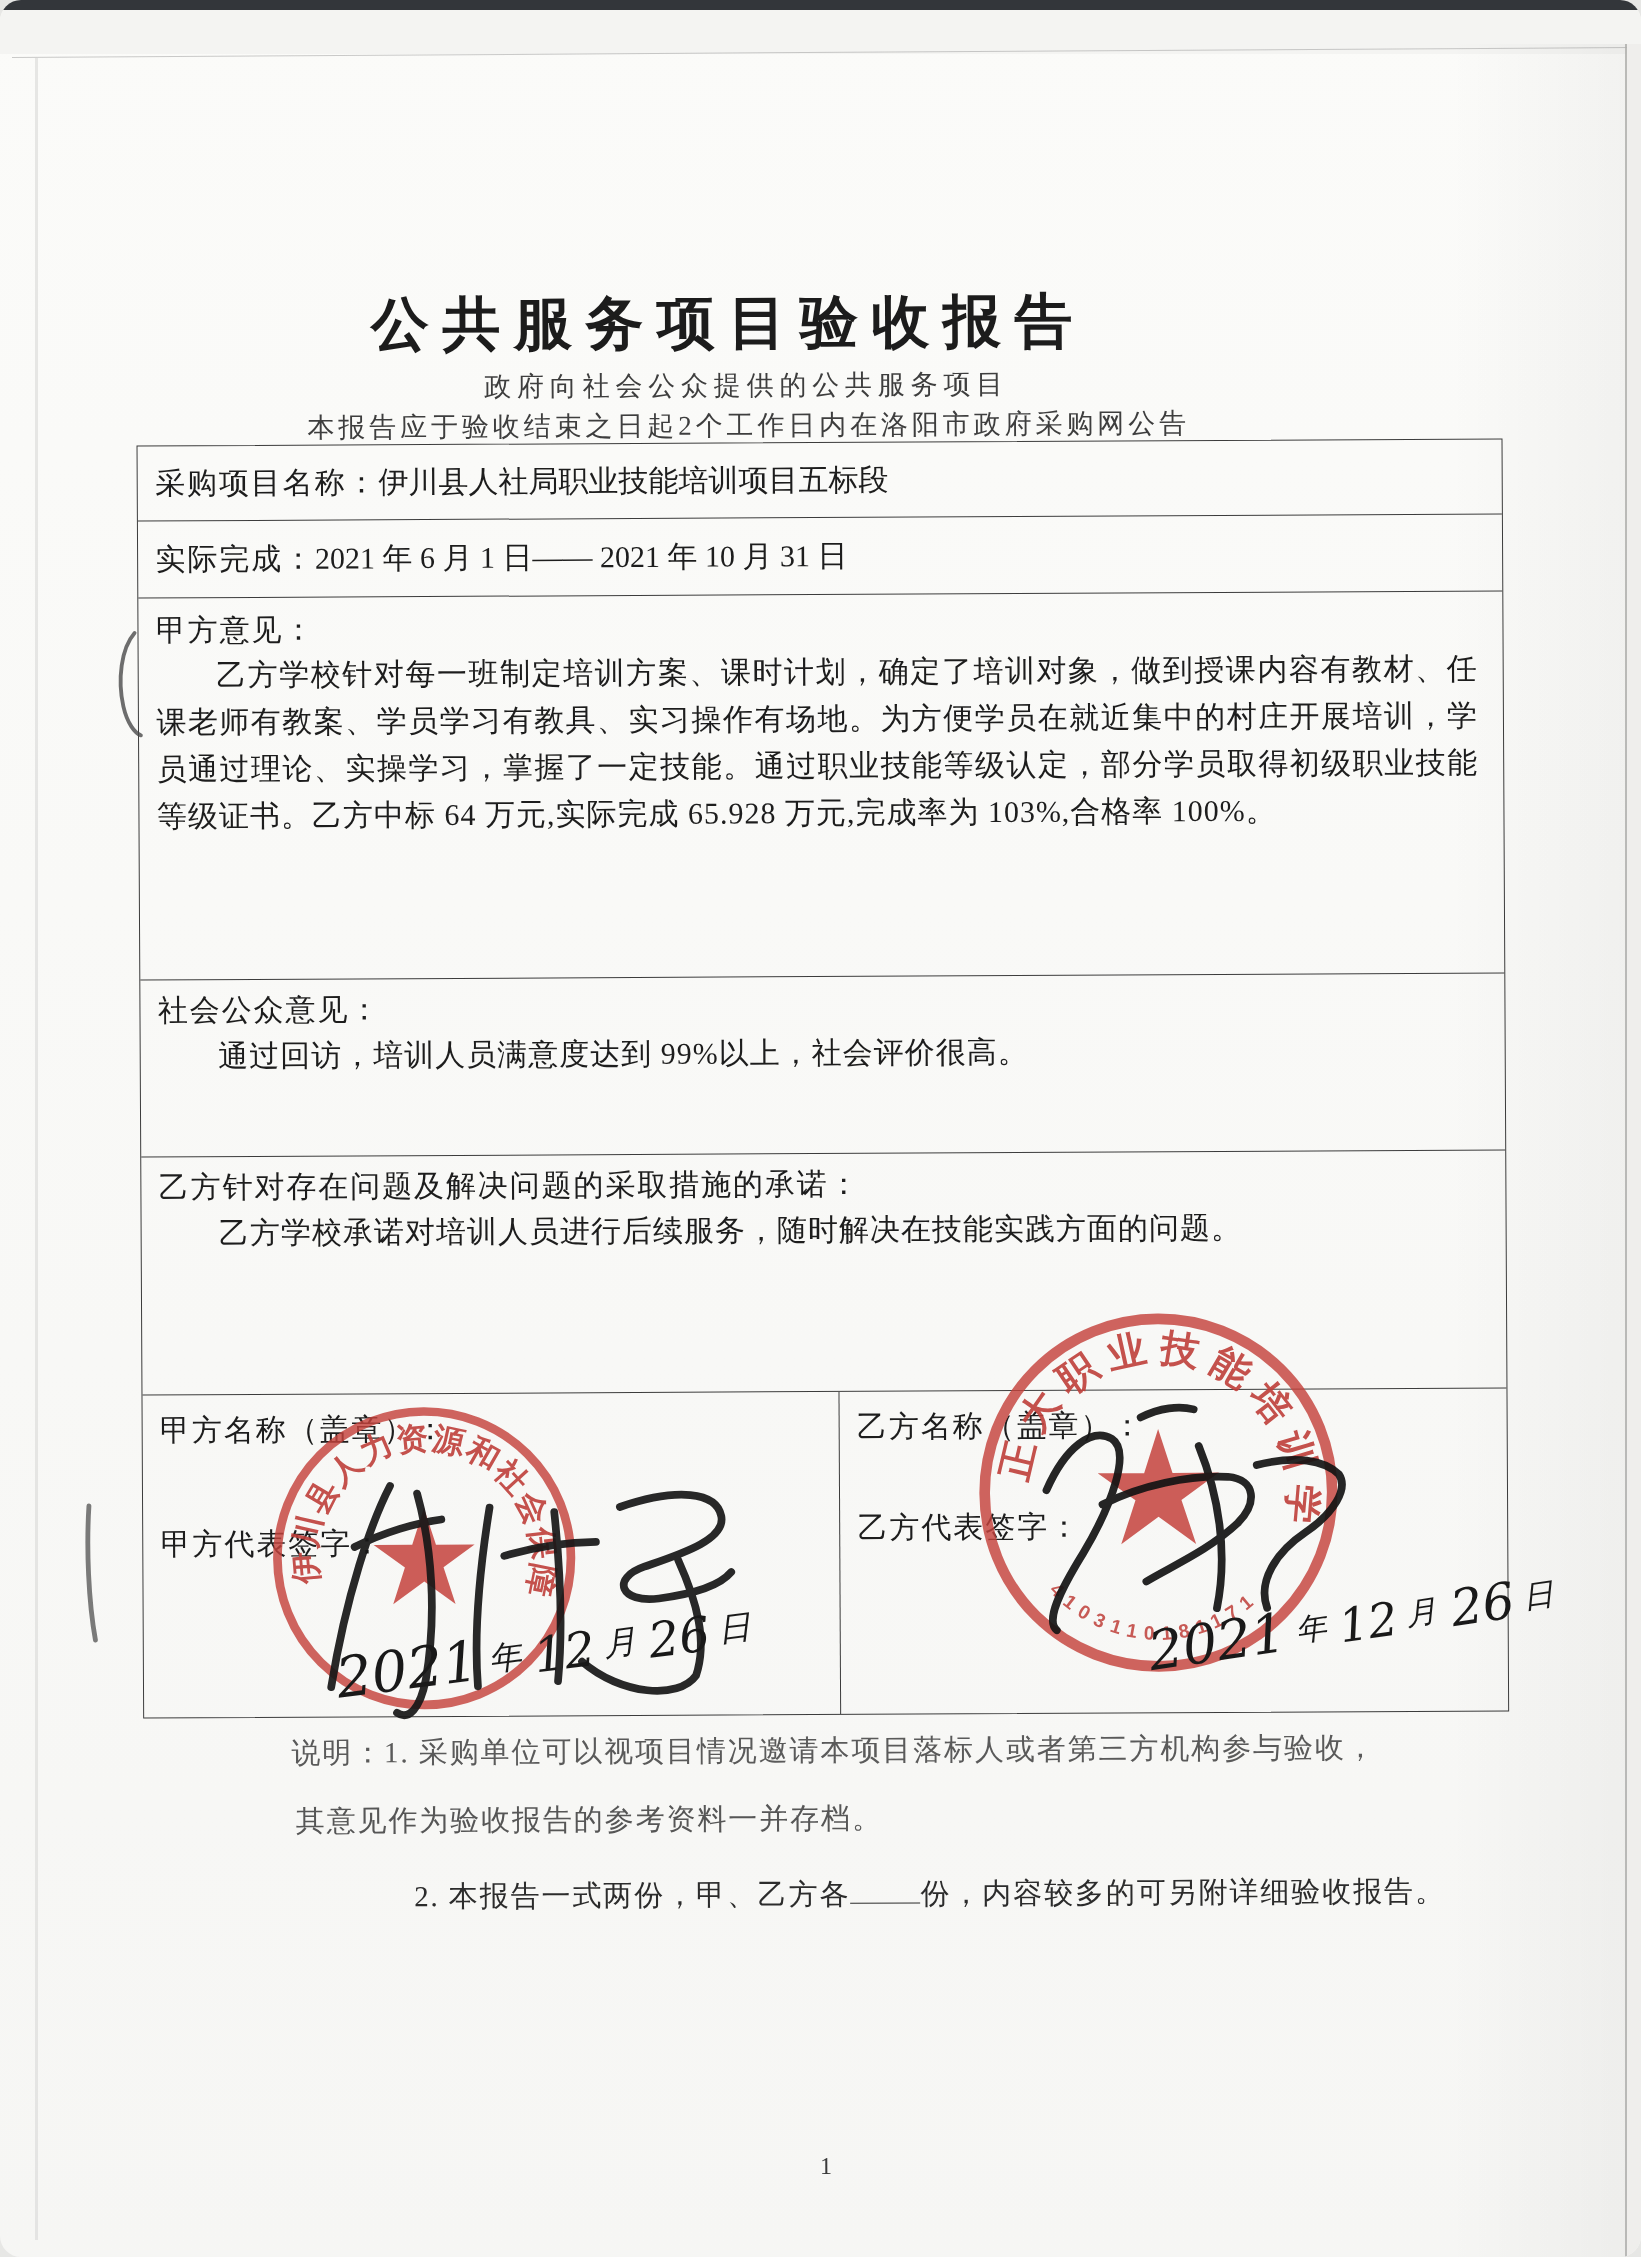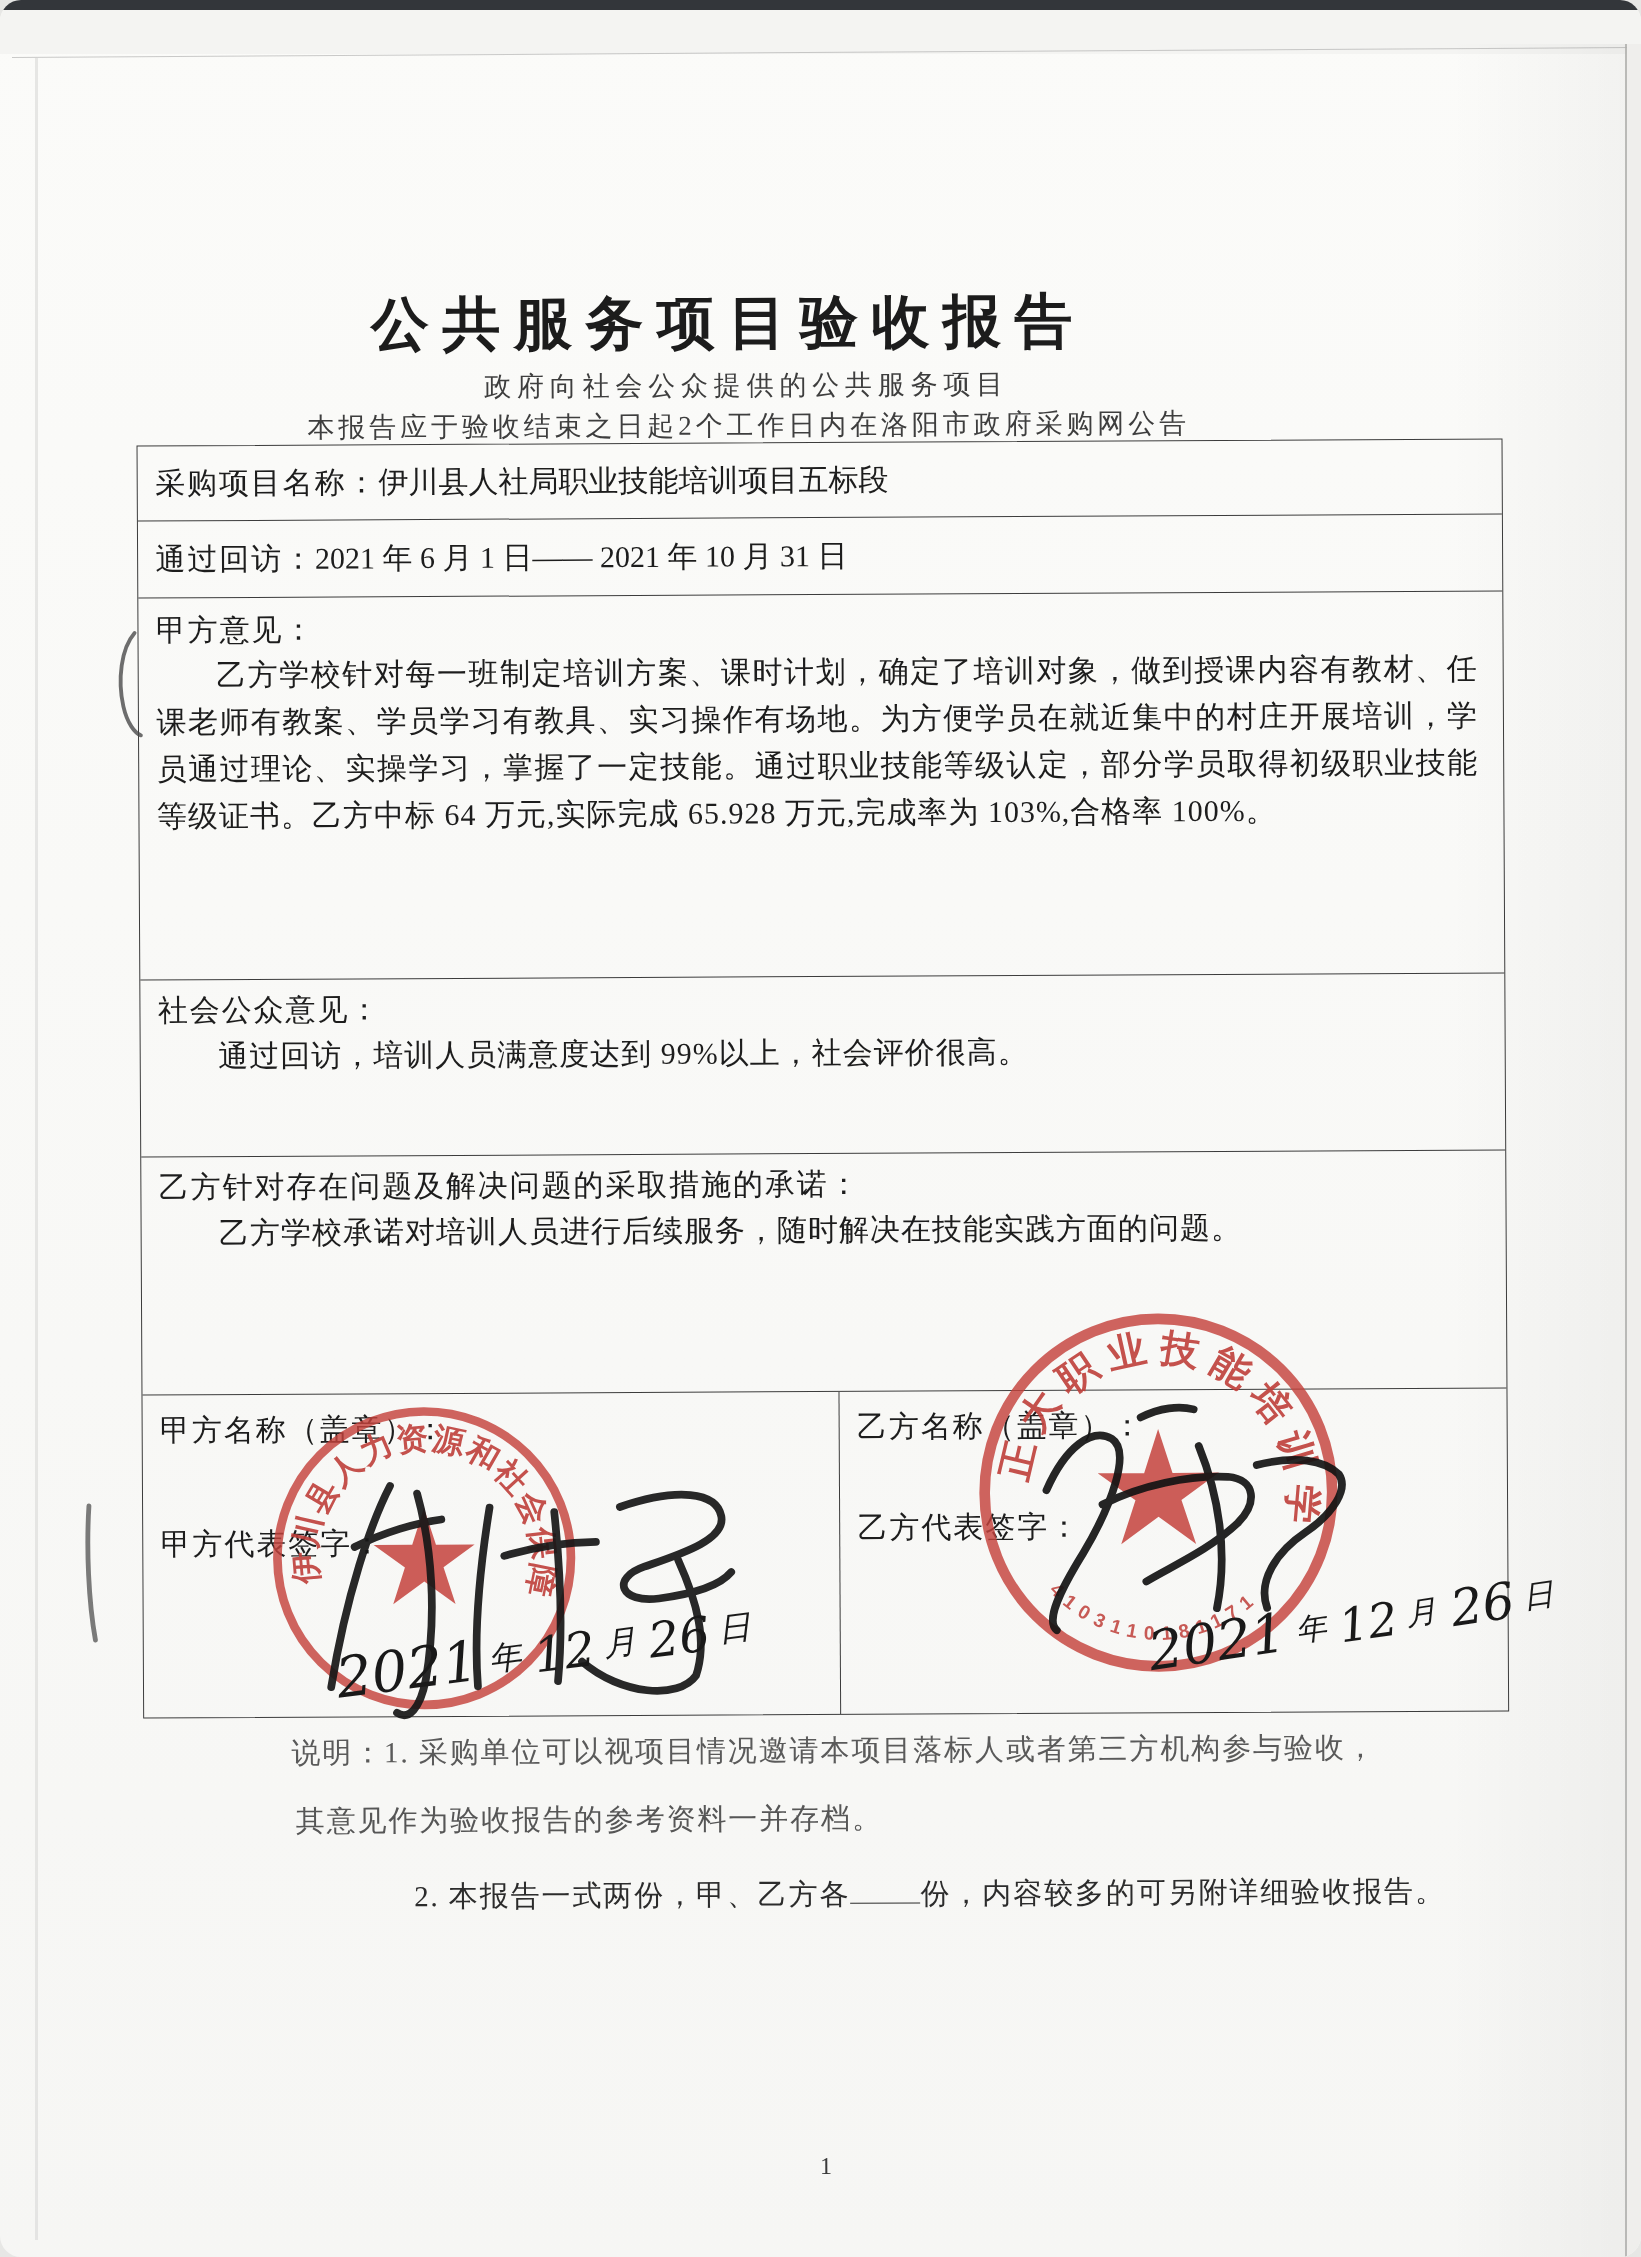--- a/index.html
+++ b/index.html
@@ -77,21 +77,21 @@
     <div class="doc-title">公共服务项目验收报告</div>
     <div class="doc-sub1">政府向社会公众提供的公共服务项目</div>
     <div class="doc-sub2">本报告应于验收结束之日起2个工作日内在洛阳市政府采购网公告</div>
 
     <div class="vtable">
       <div class="trow r1">
         <span class="lbl">采购项目名称：</span>
           <span>伊川县人社局职业技能培训项目五标段</span>
       </div>
       <div class="trow r2">
-        <span class="lbl">通过回访：</span>
+        <span class="lbl">实际完成：</span>
           <span>2021 年 6 月 1 日—— 2021 年 10 月 31 日</span>
       </div>
       <div class="trow r3">
         <div class="lbl">甲方意见：</div>
         <p class="para">乙方学校针对每一班制定培训方案、课时计划，确定了培训对象，做到授课内容有教材、任课老师有教案、学员学习有教具、实习操作有场地。为方便学员在就近集中的村庄开展培训，学员通过理论、实操学习，掌握了一定技能。通过职业技能等级认定，部分学员取得初级职业技能等级证书。乙方中标 64 万元,实际完成 65.928 万元,完成率为 103%,合格率 100%。</p>
       </div>
       <div class="trow r4">
         <div class="lbl">社会公众意见：</div>
         <p class="para">通过回访，培训人员满意度达到 99%以上，社会评价很高。</p>
       </div>

